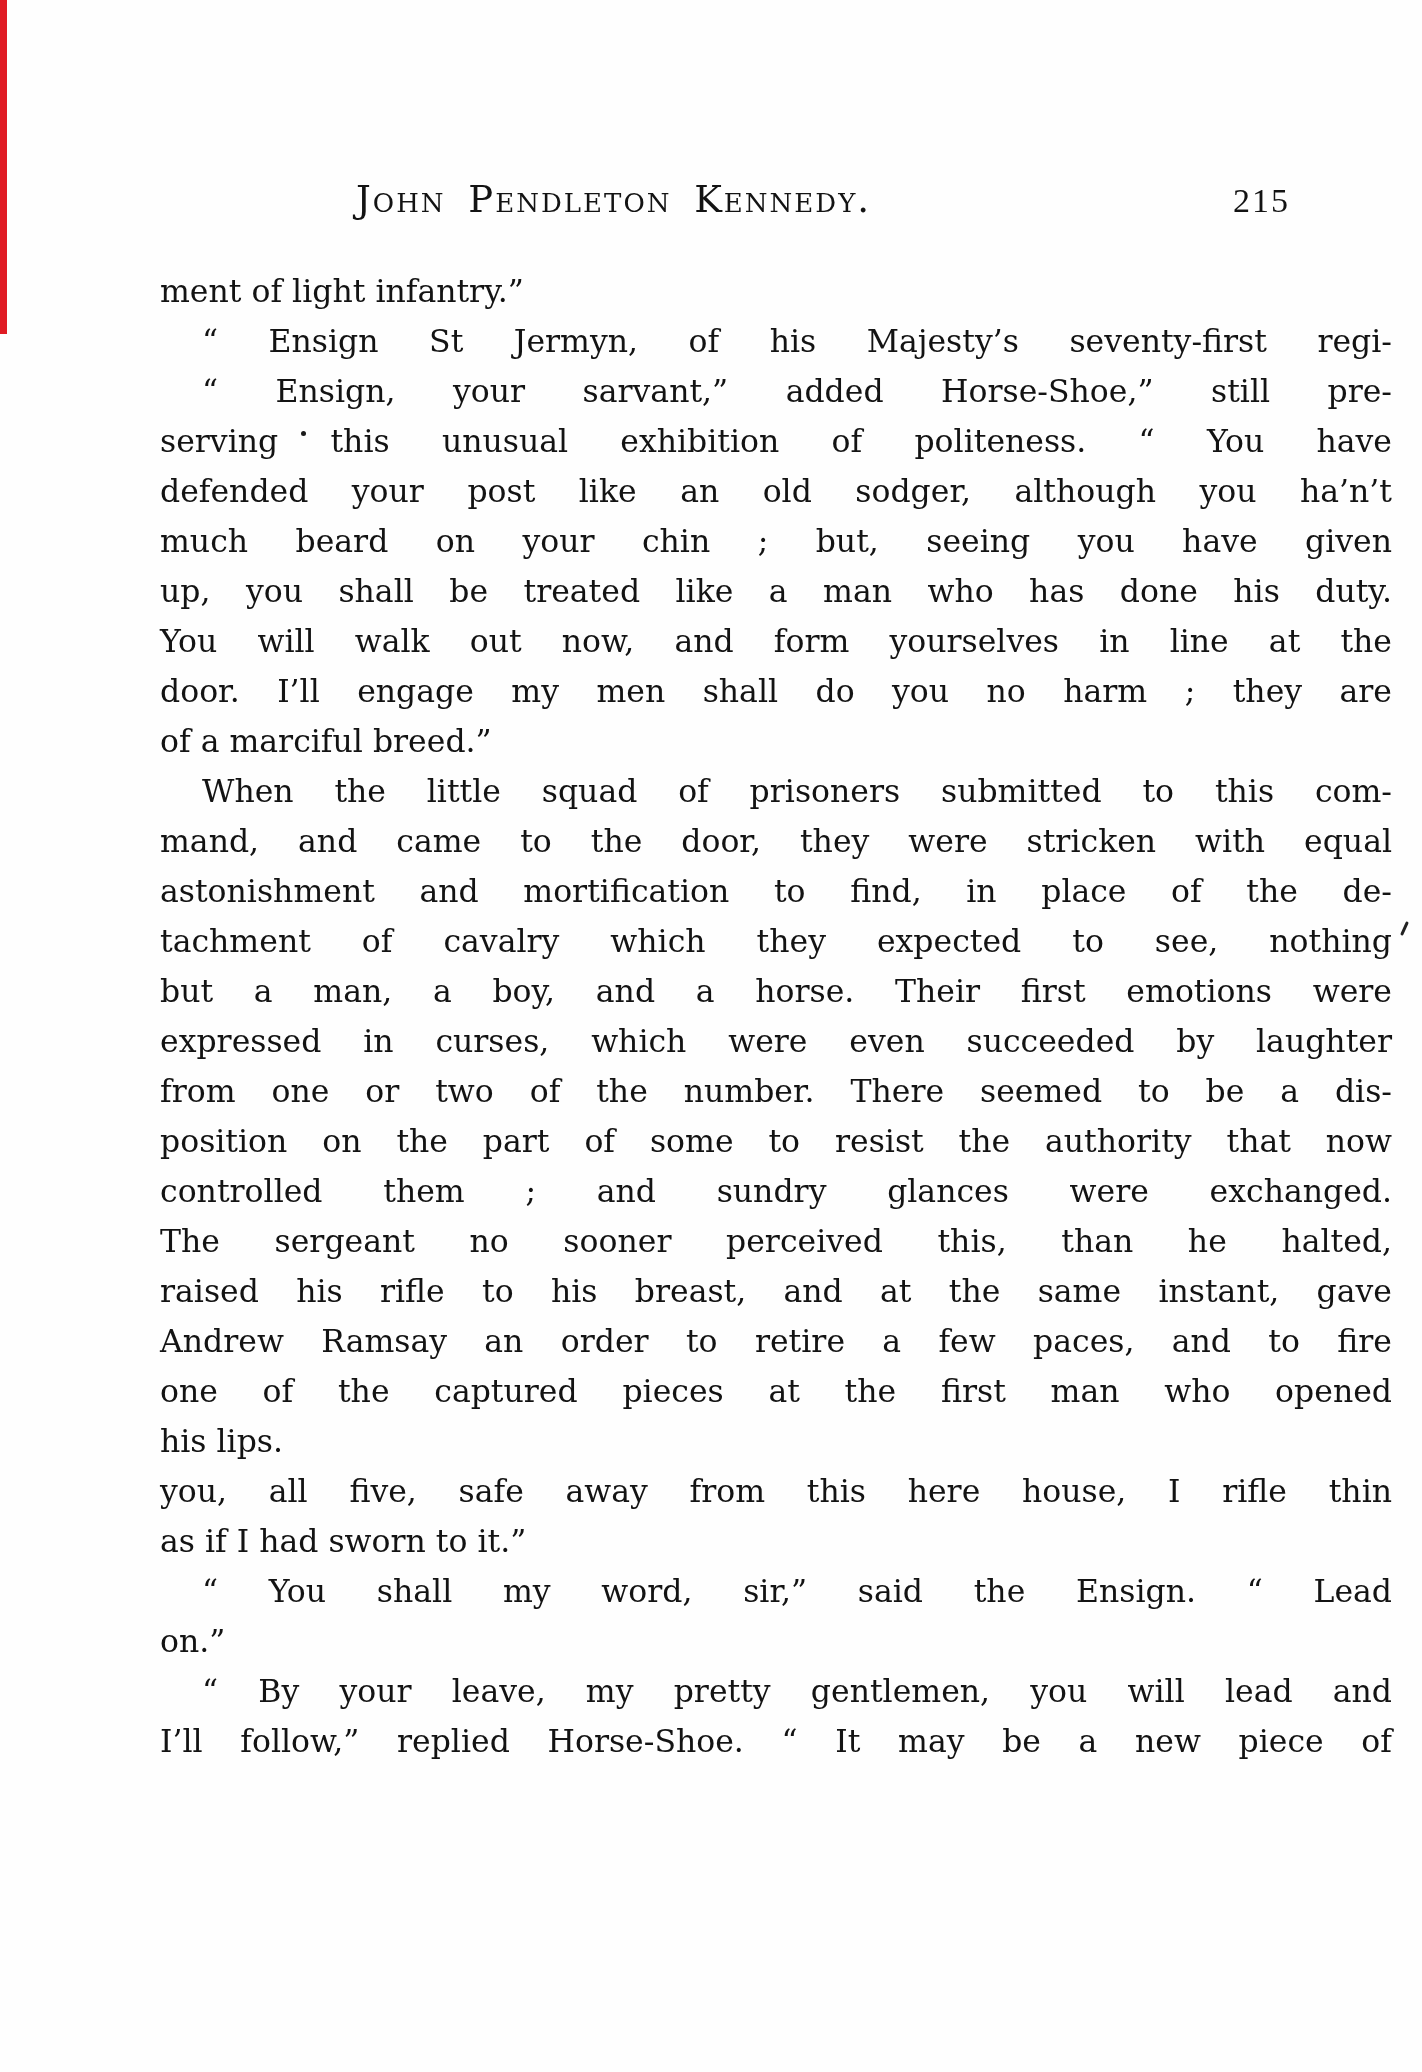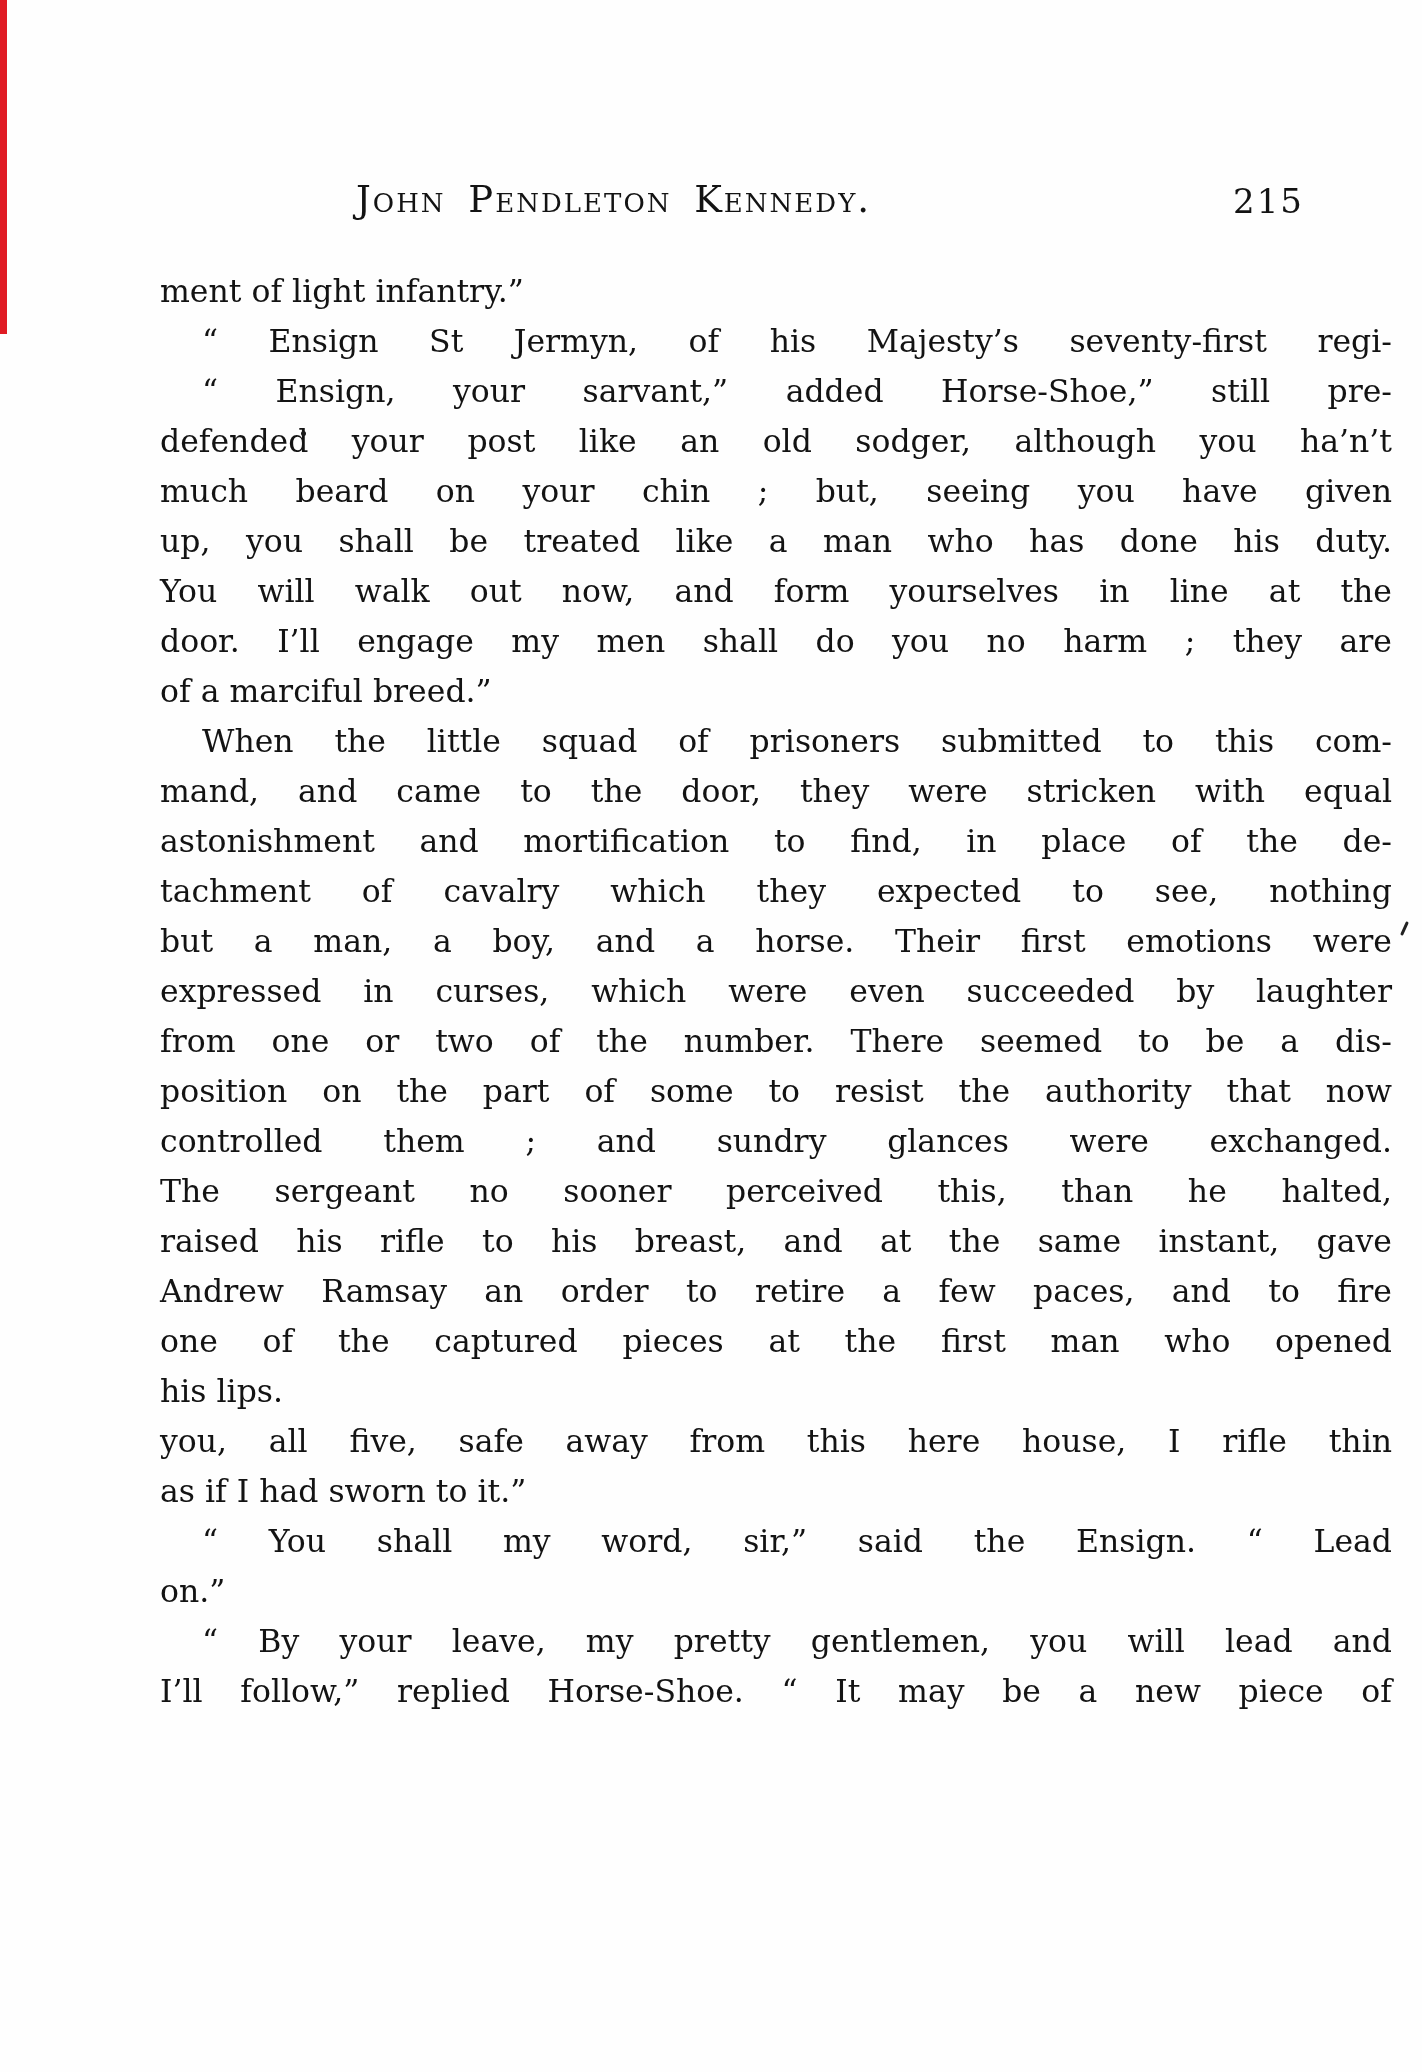--- a/index.html
+++ b/index.html
@@ -26,20 +26,21 @@
     letter-spacing:2px;
     word-spacing:9px;
     white-space:nowrap;
   }
   .page-num{
     position:absolute;
     left:1233px;top:181px;
     font-size:34px;
     line-height:40px;
     letter-spacing:2px;
+    font-family:Liberation Serif, serif;
   }
   .body-text{
     position:absolute;
     left:160px;top:266px;
     width:1232px;
     font-size:31.5px;
     line-height:50px;
   }
   .line{
     height:50px;
@@ -72,20 +73,21 @@
   <div class="stripe" style="background: rgb(224, 28, 36);"></div>
 
   <div class="header-title">John Pendleton Kennedy.</div>
 
   <div class="page-num">215</div>
 
   <div class="body-text">
       <div class="line flush">ment of light infantry.”</div>
       <div class="line indent">“ Ensign St Jermyn, of his Majesty’s seventy-first regi-</div>
       <div class="line indent">“ Ensign, your sarvant,” added Horse-Shoe,” still pre-</div>
+      <div class="line">serving this unusual exhibition of politeness.  “ You have</div>
       <div class="line">defended your post like an old sodger, although you ha’n’t</div>
       <div class="line">much beard on your chin ; but, seeing you have given</div>
       <div class="line">up, you shall be treated like a man who has done his duty.</div>
       <div class="line">You will walk out now, and form yourselves in line at the</div>
       <div class="line">door.  I’ll engage my men shall do you no harm ; they are</div>
       <div class="line flush">of a marciful breed.”</div>
       <div class="line indent">When the little squad of prisoners submitted to this com-</div>
       <div class="line">mand, and came to the door, they were stricken with equal</div>
       <div class="line">astonishment and mortification to find, in place of the de-</div>
       <div class="line">tachment of cavalry which they expected to see, nothing</div>

